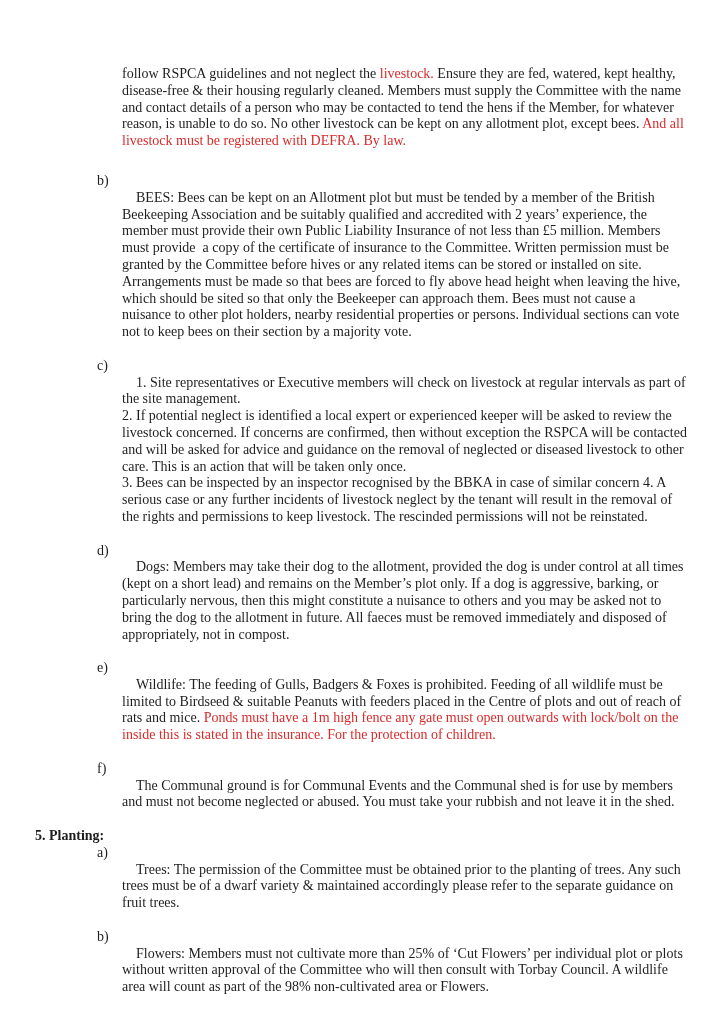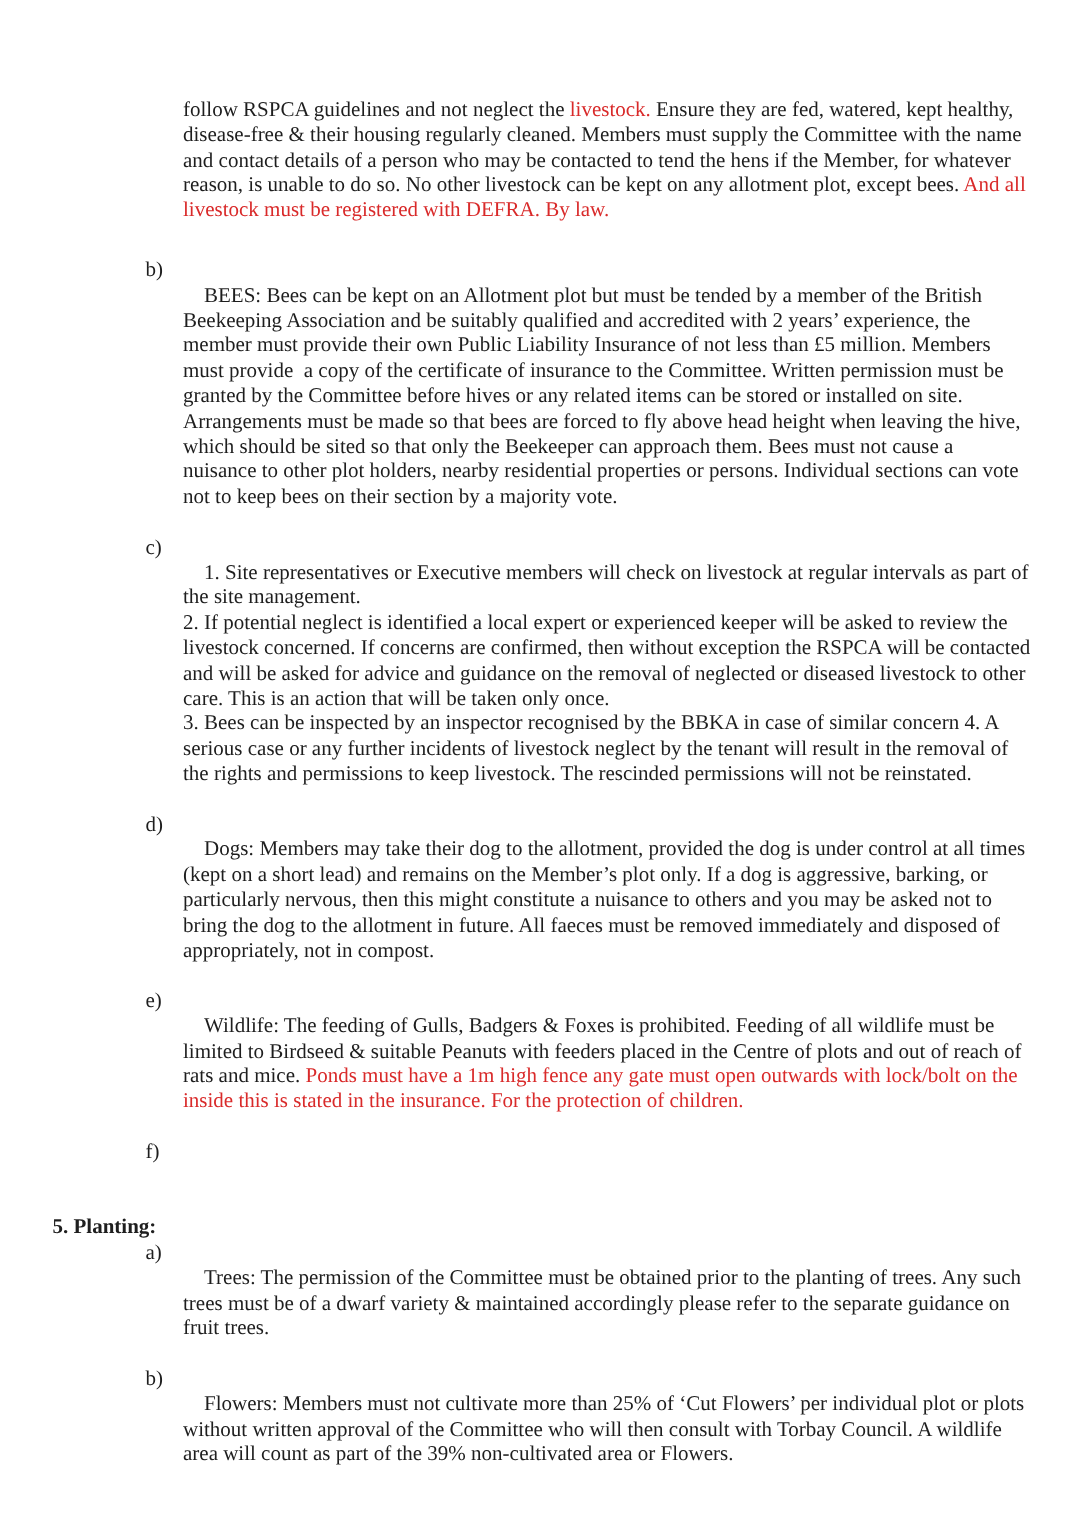--- a/index.html
+++ b/index.html
@@ -60,26 +60,26 @@
 
   <div class="item">
     <span class="label">d)</span><span class="body"><span>Dogs: Members may take their dog to the allotment, provided the dog is under control at all times (kept on a short lead) and remains on the Member’s plot only. If a dog is aggressive, barking, or particularly nervous, then this might constitute a nuisance to others and you may be asked not to bring the dog to the allotment in future. All faeces must be removed immediately and disposed of appropriately, not in compost.</span></span>
   </div>
 
   <div class="item">
     <span class="label">e)</span><span class="body"><span>Wildlife: The feeding of Gulls, Badgers &amp; Foxes is prohibited. Feeding of all wildlife must be limited to Birdseed &amp; suitable Peanuts with feeders placed in the Centre of plots and out of reach of rats and mice. </span><span class="red">Ponds must have a 1m high fence any gate must open outwards with lock/bolt on the inside this is stated in the insurance. For the protection of children.</span></span>
   </div>
 
   <div class="item">
-    <span class="label">f)</span>
+    <span class="label">f)</span><span class="body"><span>The Communal ground is for Communal Events and the Communal shed is for use by members and must not become neglected or abused. You must take your rubbish and not leave it in the shed.</span></span>
   </div>
 
   <h2 class="heading">5. Planting:</h2>
 
   <div class="item">
     <span class="label">a)</span><span class="body"><span>Trees: The permission of the Committee must be obtained prior to the planting of trees. Any such trees must be of a dwarf variety &amp; maintained accordingly please refer to the separate guidance on fruit trees.</span></span>
   </div>
 
   <div class="item">
-    <span class="label">b)</span><span class="body"><span>Flowers: Members must not cultivate more than 25% of ‘Cut Flowers’ per individual plot or plots without written approval of the Committee who will then consult with Torbay Council. A wildlife area will count as part of the 39% non-cultivated area or Flowers.</span></span>
+    <span class="label">b)</span><span class="body"><span>Flowers: Members must not cultivate more than 25% of ‘Cut Flowers’ per individual plot or plots without written approval of the Committee who will then consult with Torbay Council. A wildlife area will count as part of the 98% non-cultivated area or Flowers.</span></span>
   </div>
 
 </div>
 
 </body></html>

